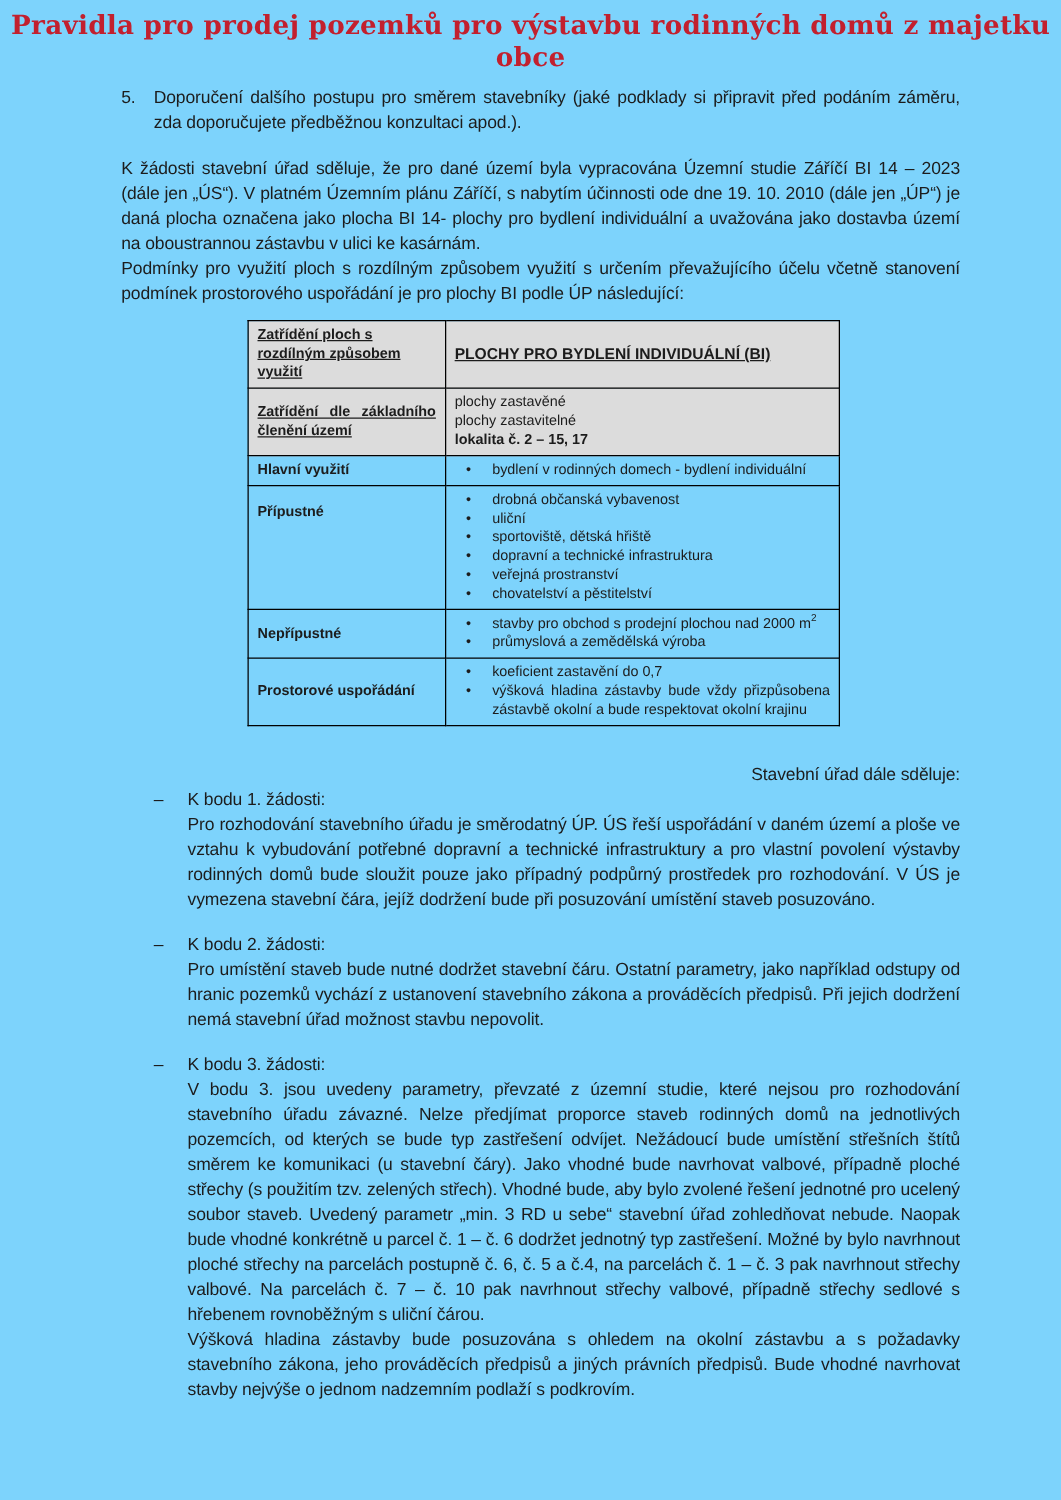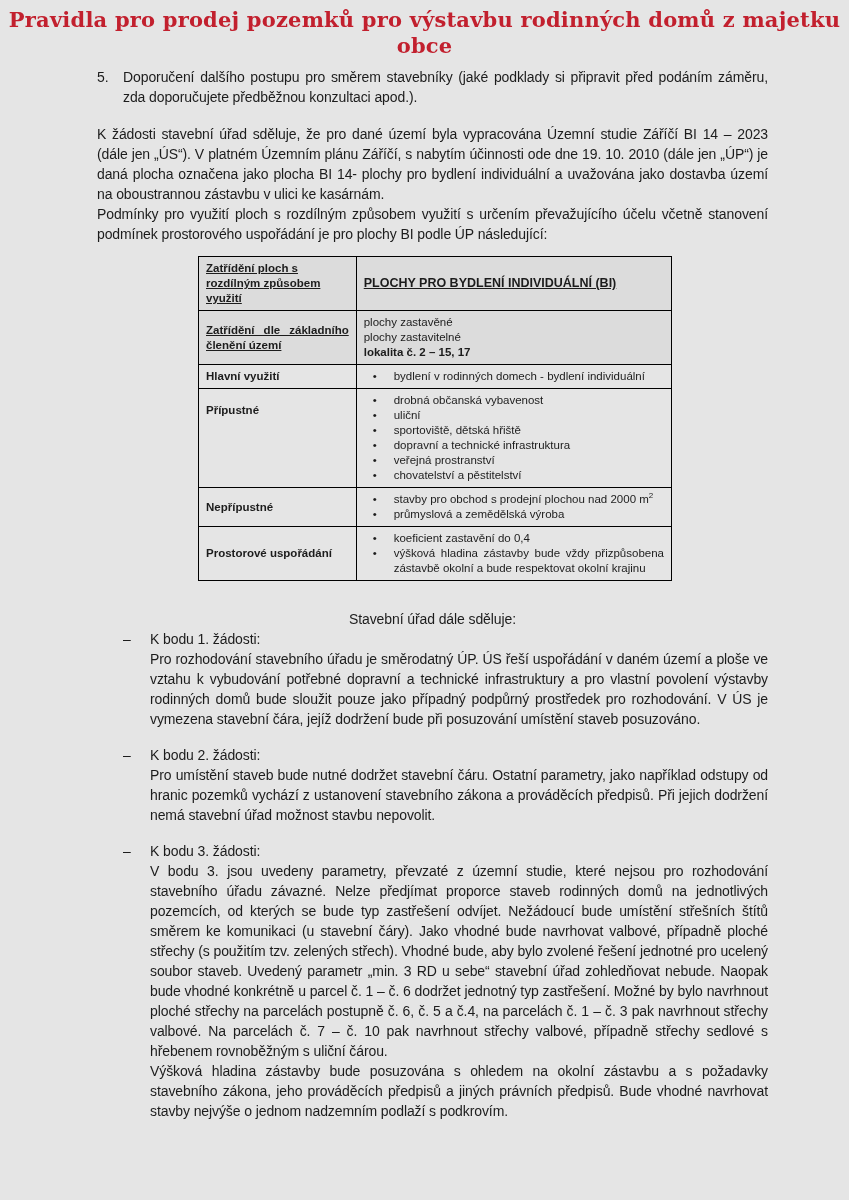--- a/index.html
+++ b/index.html
@@ -2,21 +2,21 @@
 <html><head>
 <meta charset="utf-8">
 <style>
   * { margin: 0; padding: 0; box-sizing: border-box; }
   html, body { background: #9a9a9a; }
   .page {
     position: relative;
     width: 849px;
     height: 1200px;
     margin: 0 auto;
-    background: #e5e5e5;
+    background: #7dd3fc;
     overflow: hidden;
     font-family: "Liberation Sans", sans-serif;
     color: #1c1c1c;
   }
   
   .doc-title {
     padding-top: 7px;
     text-align: center;
     font-family: "DejaVu Serif", "Liberation Serif", serif;
     font-weight: bold;
@@ -59,21 +59,21 @@
   td.rcol { width: 316px; }
   .u { text-decoration: underline; }
   .b { font-weight: bold; }
   .right-hdr { font-size: 12.5px; font-weight: bold; }
   .just2 { text-align: justify; }
   table.land-use ul { list-style: none; }
   table.land-use li { position: relative; padding-left: 30px; text-align: justify; }
   table.land-use li .blt { position: absolute; left: 9px; }
   sup.sq { font-size: 8px; vertical-align: super; line-height: 0; }
   
-  .sdeluje-intro { margin-top: 28px; text-align: center; }
+  .sdeluje-intro { margin-top: 28px; text-align: right; }
   .sec { margin-top: 0; }
   .sec + .sec { margin-top: 16px; }
   .sec-inner { margin-left: 53px; }
   .sec-head { position: relative; text-align: left; }
   .sec-head .dash { position: absolute; left: -27px; }
   .sec p { text-align: justify; }
   
   .page-footer {
     position: absolute;
     top: 1112px;
@@ -163,21 +163,21 @@
               <li><span class="blt">•</span><span>průmyslová a zemědělská výroba</span></li>
             </ul>
           </td>
         </tr>
         <tr>
           <td class="lcol">
             <span>Prostorové uspořádání</span>
           </td>
           <td class="rcol">
             <ul>
-              <li><span class="blt">•</span><span>koeficient zastavění do 0,4</span></li>
+              <li><span class="blt">•</span><span>koeficient zastavění do 0,7</span></li>
               <li><span class="blt">•</span><span>výšková hladina zástavby bude vždy přizpůsobena zástavbě okolní a bude respektovat okolní krajinu</span></li>
             </ul>
           </td>
         </tr>
       </tbody>
         </table>
     </div>
 
     <p class="sdeluje-intro">Stavební úřad dále sděluje:</p>
 

